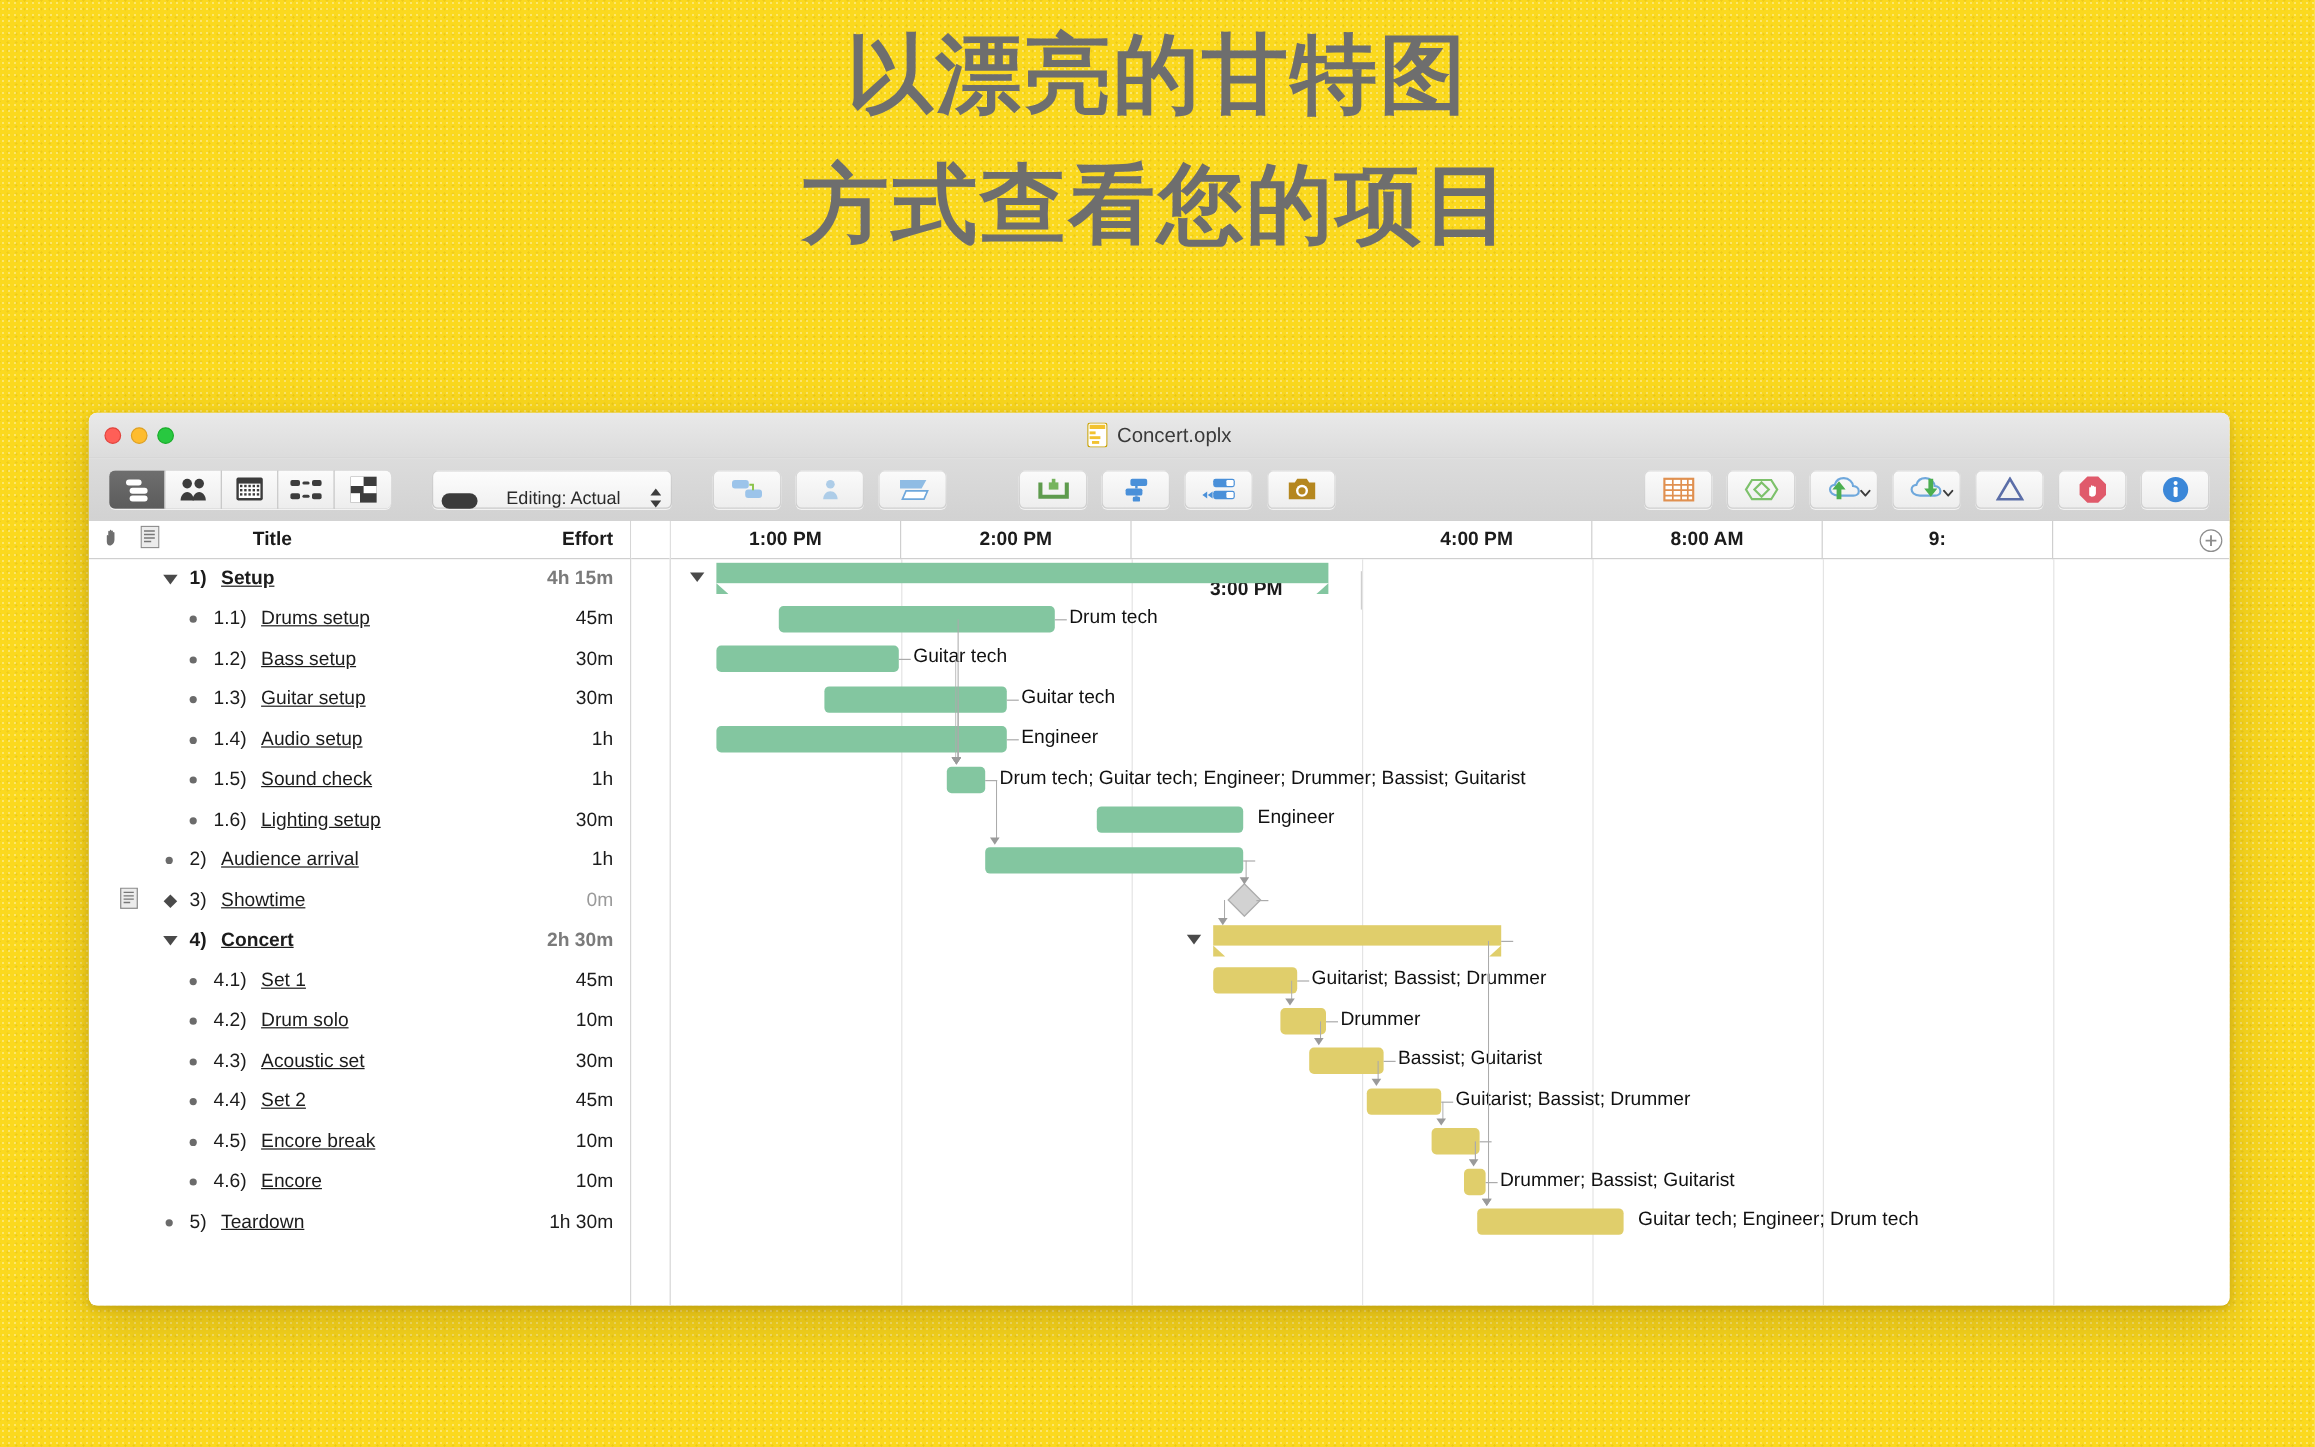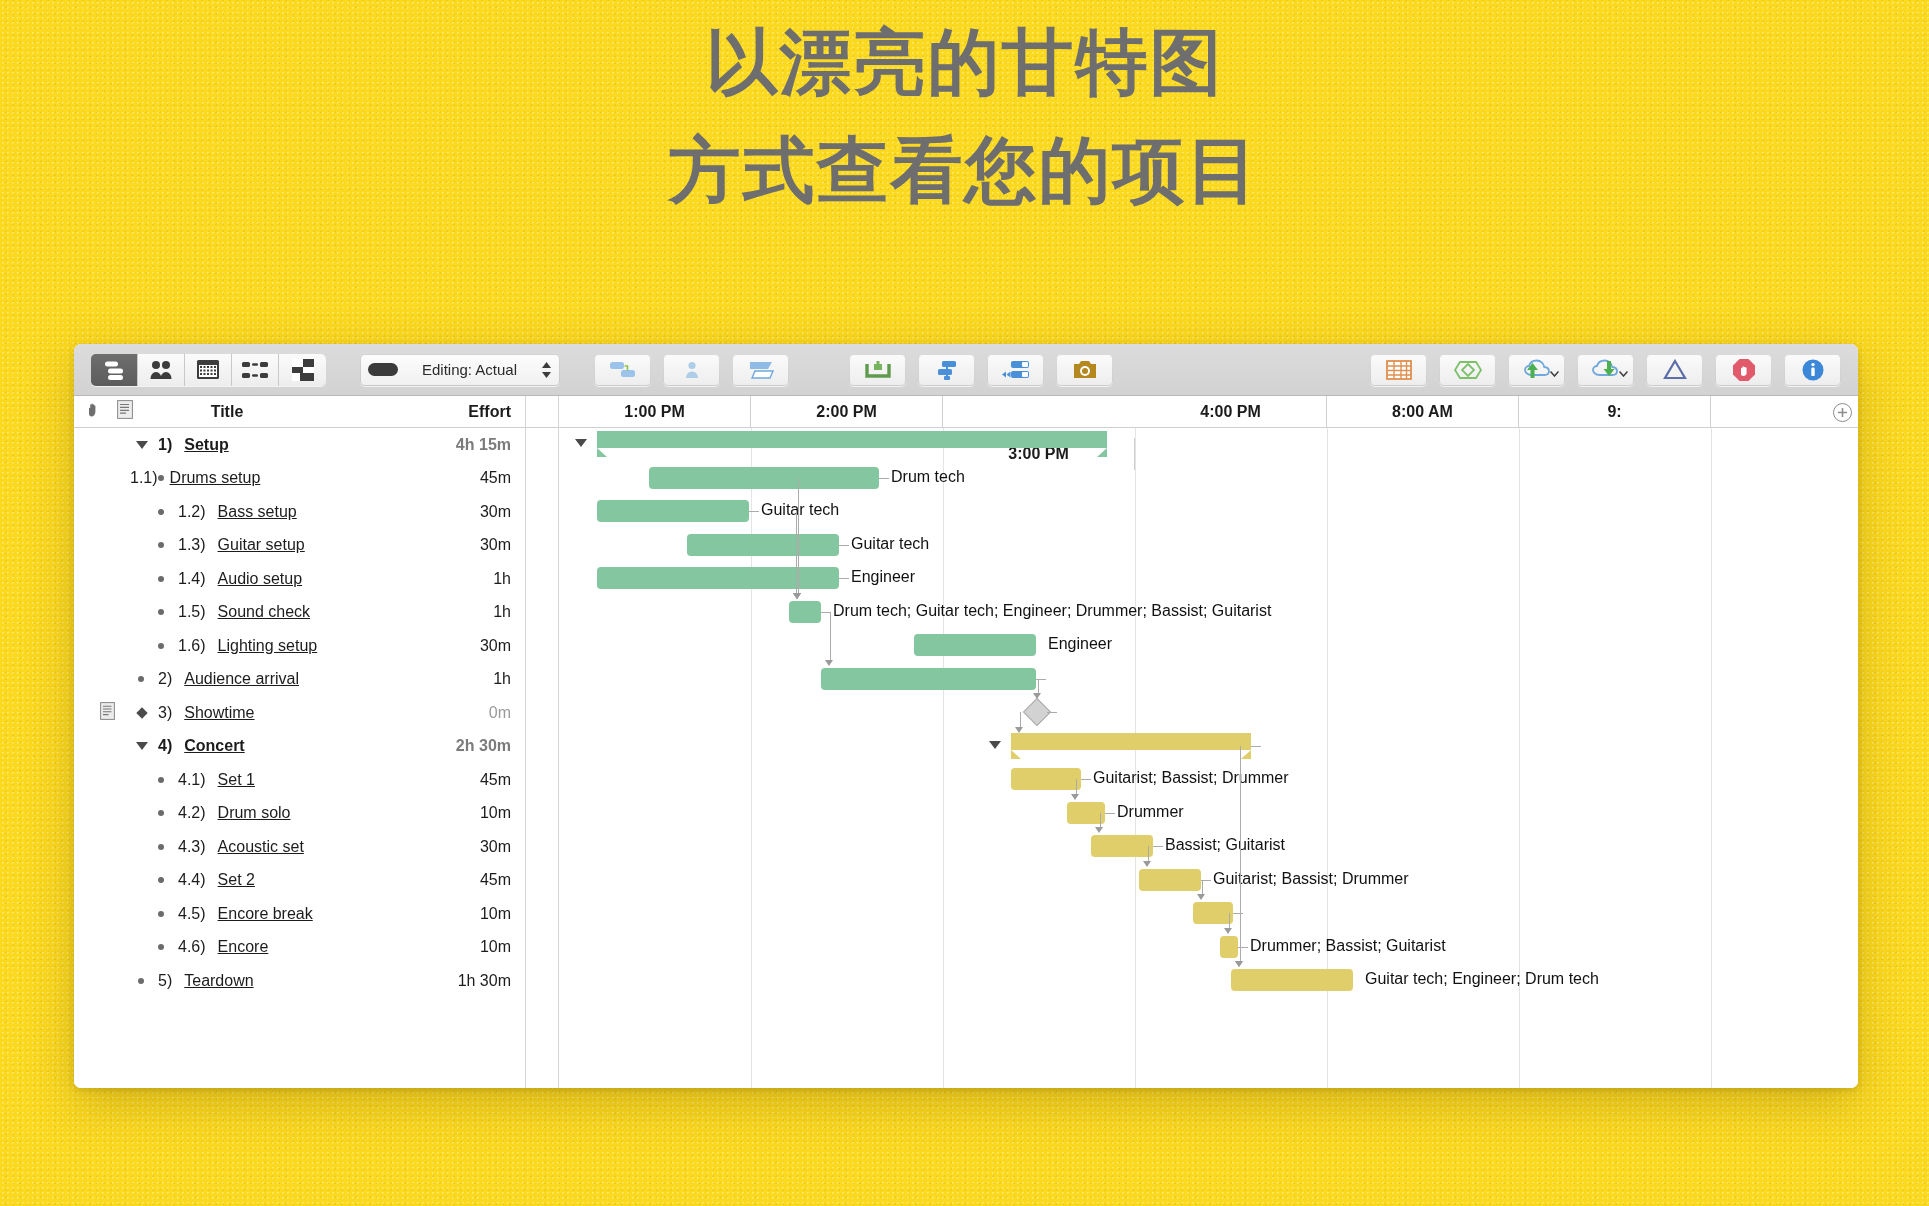--- a/index.html
+++ b/index.html
@@ -109,21 +109,21 @@
   .tb-gap-md { width: 34px; }
   .tb-gap-lg { width: 60px; }
   .spacer { flex: 1 1 auto; }
 
   
   #editing-popup {
     height: 32px; width: 200px;
     background: linear-gradient(to bottom,#fdfdfd,#f0f0f0);
     border-radius: 5px;
     box-shadow: 0 1px 0 rgba(255,255,255,.7), inset 0 0 0 1px rgba(0,0,0,.17);
-    display: flex; align-items: center;
+    display: flex; align-items: flex-end;
     padding: 0 8px; gap: 9px;
     font-size: 15px; color: #2b2b2b;
   }
   #editing-swatch {
     width: 30px; height: 13px; border-radius: 7px; background: #3b3b3b; flex:0 0 auto;
   }
   #editing-label { flex: 1 1 auto; text-align: center; white-space: nowrap; }
   .stepper { display:flex; flex-direction:column; gap:2px; flex:0 0 auto; }
 
   .caret-sm { position:absolute; right:6px; bottom:5px; }
@@ -249,20 +249,39 @@
 
 <div id="grain"></div>
 
 <div id="headline">
   <div>以漂亮的甘特图</div>
   <div>方式查看您的项目</div>
 </div>
 
 <div id="window">
 
+  <div id="titlebar">
+    <div id="traffic">
+      <div class="tl red"></div>
+      <div class="tl yellow"></div>
+      <div class="tl green"></div>
+    </div>
+    <div id="doctitle">
+      <span class="doc-icon">
+        <svg width="17" height="21" viewBox="0 0 17 21">
+          <rect x="0.5" y="0.5" width="16" height="20" rx="2" fill="#fff" stroke="#c8a100"></rect>
+          <rect x="2" y="2" width="13" height="3.5" fill="#F2C230"></rect>
+          <rect x="2" y="7.5" width="5" height="2.4" fill="#F2C230"></rect>
+          <rect x="2" y="11.5" width="9" height="2.4" fill="#F2C230"></rect>
+          <rect x="4" y="15.5" width="6" height="2.4" fill="#F2C230"></rect>
+        </svg>
+      </span>
+      <span>Concert.oplx</span>
+    </div>
+  </div>
 
   <div id="toolbar">
 
     <div class="tb-group">
       <div class="tb-btn selected">
         <svg width="26" height="22" viewBox="0 0 26 22">
           <rect x="4" y="2.5" width="13" height="5" rx="2.5" fill="#fff"></rect>
           <rect x="7" y="9.5" width="15" height="5" rx="2.5" fill="#fff"></rect>
           <rect x="7" y="16" width="15" height="5" rx="2.5" fill="#fff"></rect>
         </svg>
@@ -482,21 +501,21 @@
       </div>
       <div id="outline-rows">
           <div class="row group">
             <span class="twisty" style="left:62px"></span>
             <span style="padding-left:84px" class="r-num">1)</span>
             <span class="r-title">Setup</span>
             <span class="r-effort">4h 15m</span>
           </div>
           <div class="row">
             <span class="bullet" style="left:84px"></span>
-            <span style="padding-left:56px" class="r-num">1.1)</span>
+            <span style="padding-left:104px" class="r-num">1.1)</span>
             <span class="r-title">Drums setup</span>
             <span class="r-effort">45m</span>
           </div>
           <div class="row">
             <span class="bullet" style="left:84px"></span>
             <span style="padding-left:104px" class="r-num">1.2)</span>
             <span class="r-title">Bass setup</span>
             <span class="r-effort">30m</span>
           </div>
           <div class="row">

